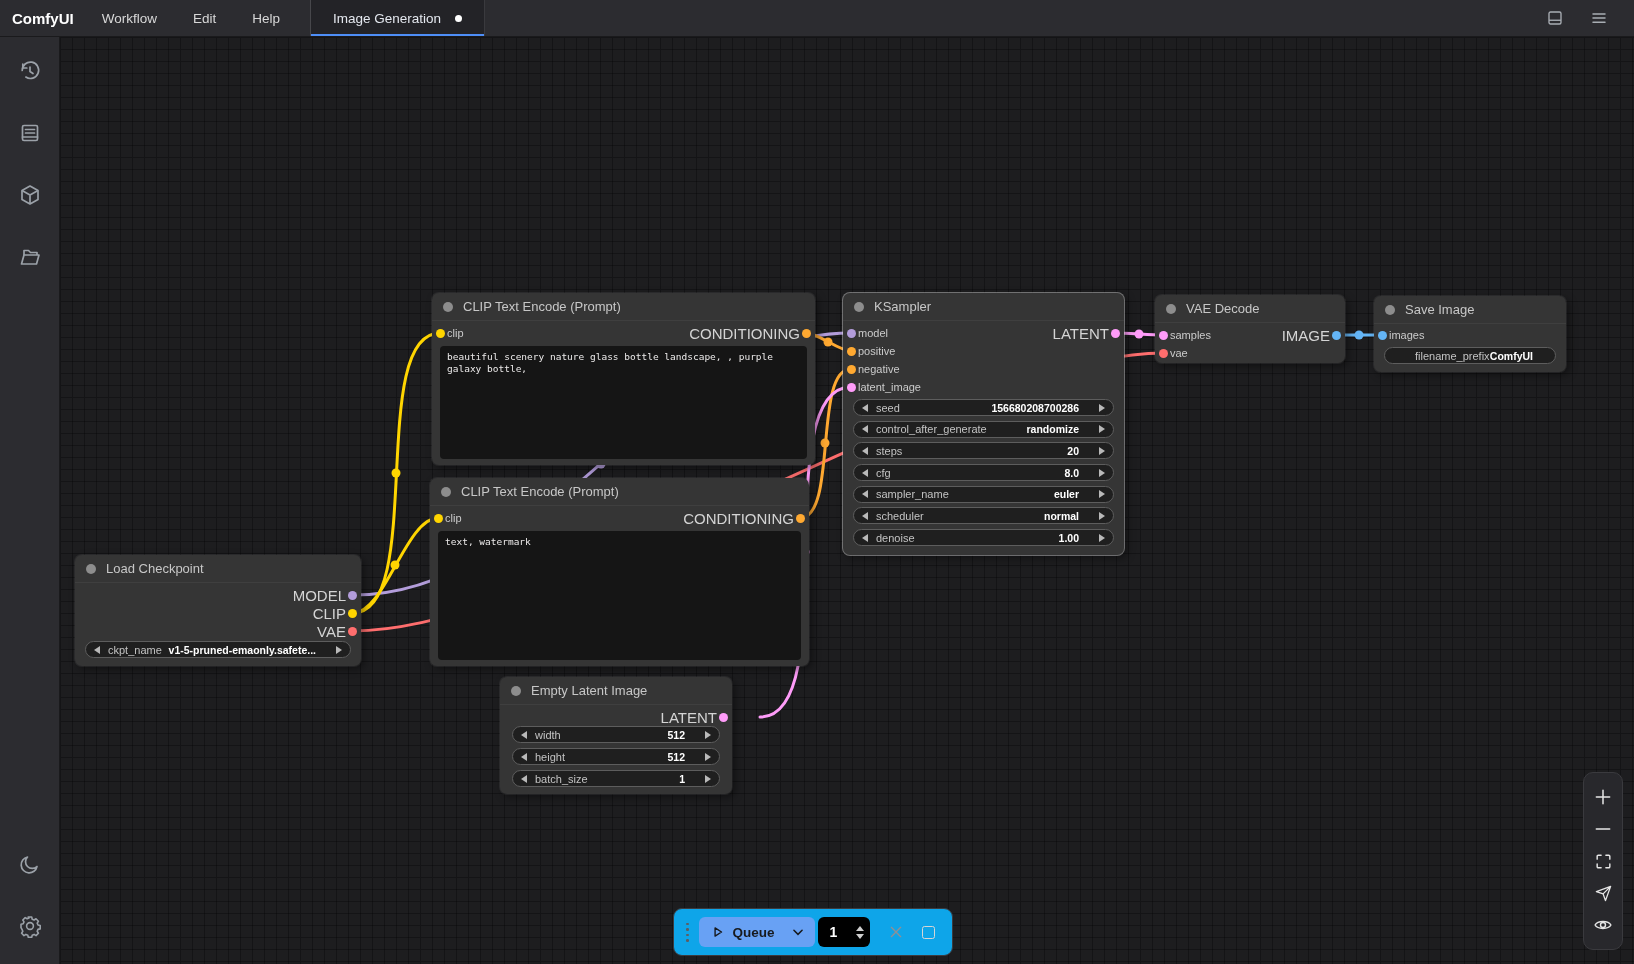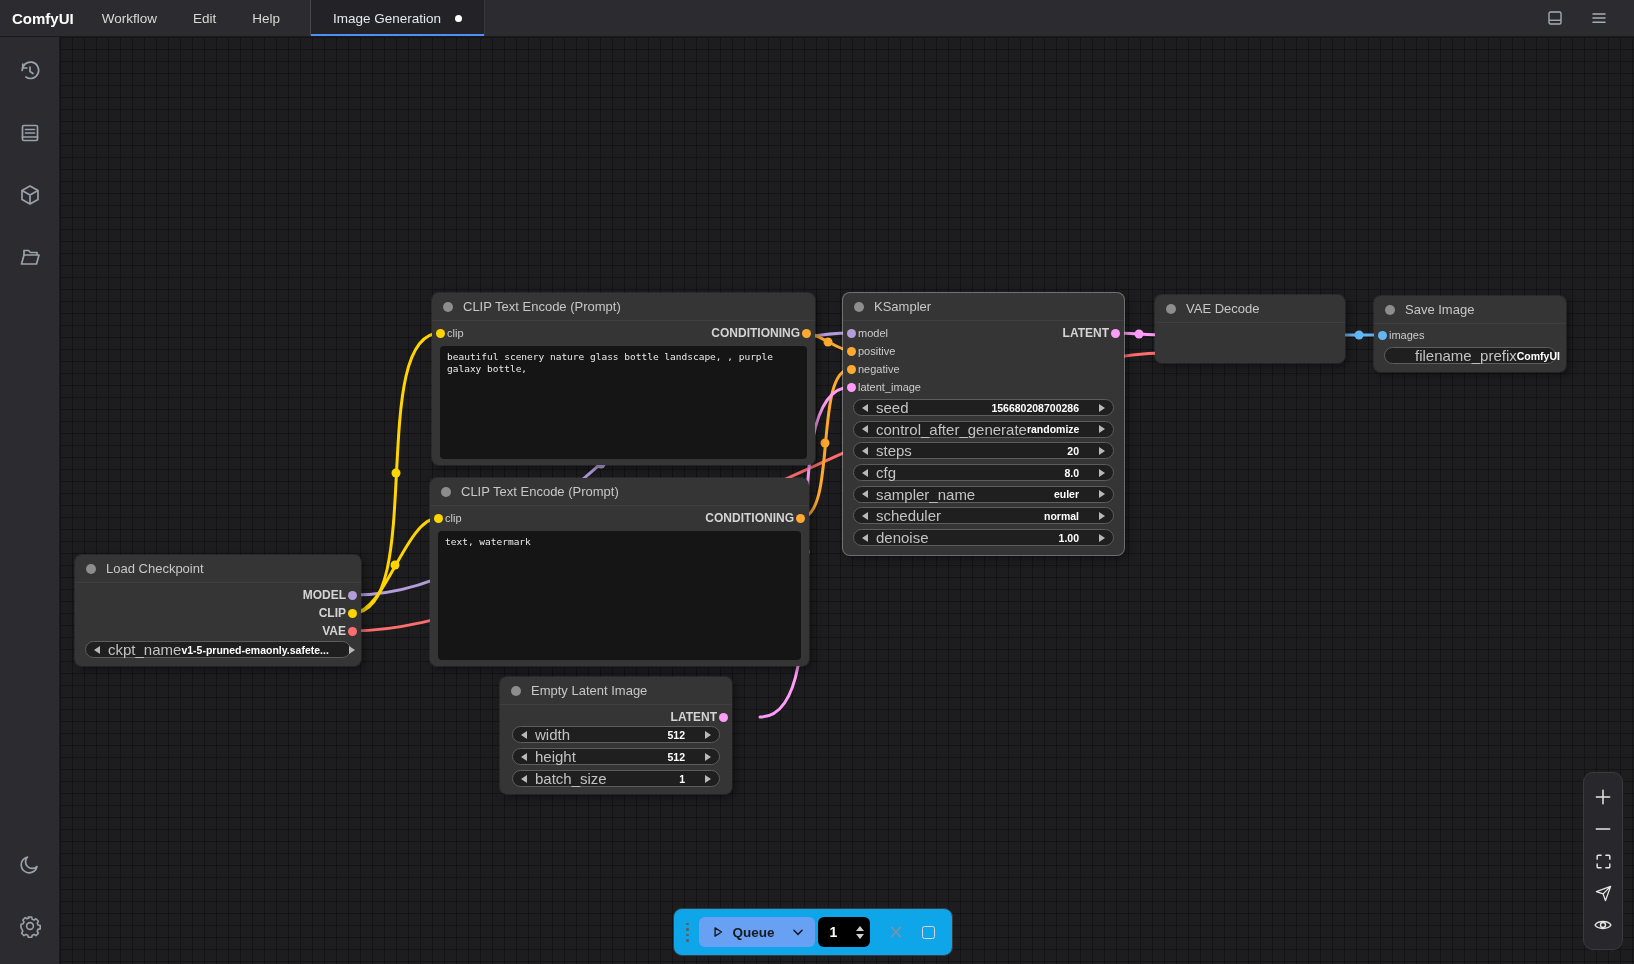--- a/index.html
+++ b/index.html
@@ -49,29 +49,29 @@
   .node { position:absolute; background:#353535; border-radius:7px; z-index:2;
     box-shadow:0 0 0 1px rgba(255,255,255,0.07), 3px 3px 8px rgba(0,0,0,0.45); }
   .node.selected { box-shadow:0 0 0 1px rgba(255,255,255,0.38), 3px 3px 8px rgba(0,0,0,0.45); }
   .node-header { height:28px; display:flex; align-items:center; gap:10px; padding:0 11px;
     border-bottom:1px solid rgba(255,255,255,0.05); cursor:move; }
   .collapse-dot { width:10px; height:10px; border-radius:50%; background:#8d8d8d; flex:0 0 auto; }
   .node-title { color:#c7c7c7; font-size:13px; white-space:nowrap; overflow:hidden; }
   .rows { padding-top:3px; }
   .row { height:18px; display:flex; align-items:center; position:relative; padding:0 15px; }
   .in-label { color:#cbcbcb; font-size:11px; }
-  .out-label { margin-left:auto; color:#d4d4d4; font-size:12px; font-weight:bold;padding-left:16px; }
+  .out-label { margin-left:auto; color:#d4d4d4; font-size:15px; font-weight:normal;padding-left:16px; }
   .pdot { position:absolute; width:9px; height:9px; border-radius:50%; top:50%; margin-top:-4.5px; cursor:crosshair; }
   .pdot.in { left:4px; } .pdot.out { right:4px; }
   .pc-model{background:#B39DDB} .pc-clip{background:#FFD500} .pc-vae{background:#FF6E6E}
   .pc-cond{background:#FFA931} .pc-latent{background:#FF9CF9} .pc-image{background:#64B5F6}
 
   .widget { height:17px; margin:0 10px 4px; background:#1f1f1f; border:1px solid #5d5d5d;
     border-radius:9px; display:flex; align-items:center; padding:0 8px; cursor:pointer; }
-  .widget .wname { color:#c3c3c3; font-size:15px; margin-left:8px; white-space:nowrap; }
+  .widget .wname { color:#c3c3c3; font-size:11px; margin-left:8px; white-space:nowrap; }
   .widget .wval { margin-left:auto; margin-right:20px; color:#ffffff; font-weight:bold; font-size:10.5px; white-space:nowrap; }
   .tri-l { width:0; height:0; border-top:4px solid transparent; border-bottom:4px solid transparent;
     border-right:6px solid #b9b9b9; flex:0 0 auto; }
   .tri-r { width:0; height:0; border-top:4px solid transparent; border-bottom:4px solid transparent;
     border-left:6px solid #b9b9b9; flex:0 0 auto; }
   .widget.noarr { justify-content:flex-start; }
   .widget.noarr .wname { margin-left:22px; }
   .widget.noarr .wval { margin-right:14px; }
   .ks-widgets .widget { margin-bottom:4.7px; }
   .el-widgets .widget { margin:0 12px 5px; }
@@ -298,20 +298,32 @@
           <span class="tri-r"></span>
         </div>
       </div>
     </div>
 
     <div class="node" style="left:1155px;top:295px;width:190px;height:68px;">
       <div class="node-header">
         <span class="collapse-dot"></span>
         <span class="node-title">VAE Decode</span>
       </div>
+      <div class="rows">
+        <div class="row">
+          <span class="pdot in pc-latent"></span>
+          <span class="in-label">samples</span>
+          <span class="out-label">IMAGE</span>
+          <span class="pdot out pc-image"></span>
+        </div>
+        <div class="row">
+          <span class="pdot in pc-vae"></span>
+          <span class="in-label">vae</span>
+        </div>
+      </div>
     </div>
 
     <div class="node" style="left:1374px;top:296px;width:192px;height:76px;">
       <div class="node-header">
         <span class="collapse-dot"></span>
         <span class="node-title">Save Image</span>
       </div>
       <div class="rows" style="padding-top:2px;">
         <div class="row">
           <span class="pdot in pc-image"></span>

